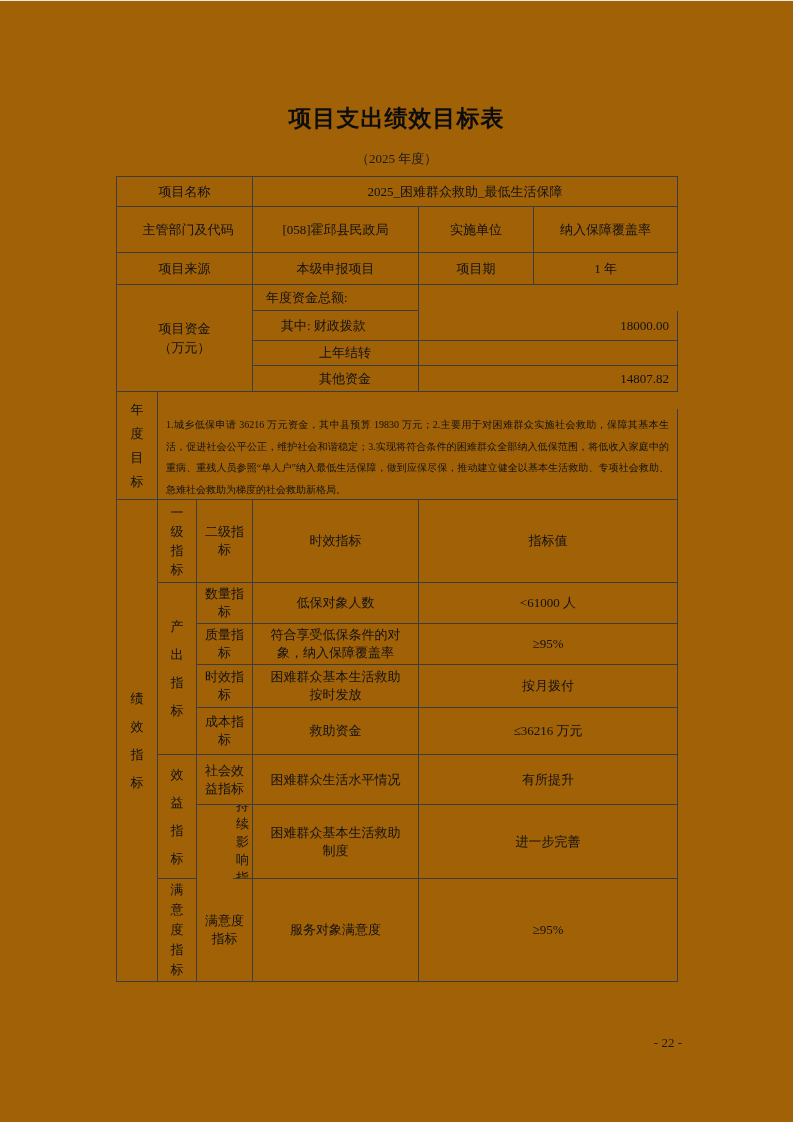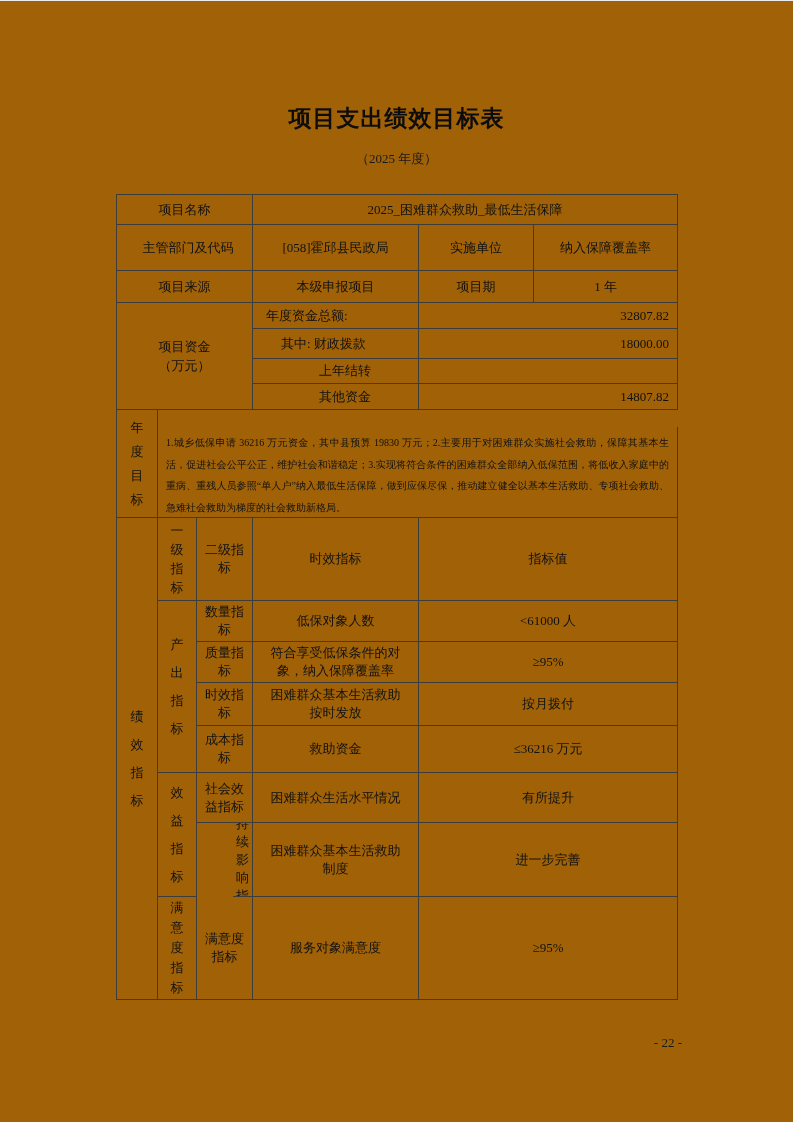--- a/index.html
+++ b/index.html
@@ -17,21 +17,21 @@
     position: absolute; top: 102px; left: 0; width: 100%;
     text-align: center; font-size: 23px; font-weight: bold;
     letter-spacing: 1px; color: #0d0d0d;
   }
   .doc-subtitle {
     position: absolute; top: 149px; left: 0; width: 100%;
     text-align: center; font-size: 13px; color: #1a1a1a;
   }
 
   .perf-table {
-    position: absolute; top: 193px; left: 116px;
+    position: absolute; top: 175px; left: 116px;
     display: grid;
     grid-template-columns: 41px 39px 16px 40px 166px 115px 144px;
     grid-template-rows: 30px 46px 32px 26px 30px 25px 26px 108px 83px 41px 41px 43px 47px 50px 74px 103px;
     border-top: 1px solid #3d3d3d;
     border-left: 1px solid #3d3d3d;
     width: 562px;
   }
   .cell {
     border-right: 1px solid #3d3d3d;
     border-bottom: 1px solid #3d3d3d;
@@ -93,21 +93,20 @@
     <div class="cell" style="grid-column:6/7;grid-row:3/4;">项目期</div>
     <div class="cell" style="grid-column:7/8;grid-row:3/4;">1 年</div>
 
     <div class="cell two-line" style="grid-column:1/5;grid-row:4/8;">
       <div>
         <span>项目资金</span>
         <span>（万元）</span>
       </div>
     </div>
     <div class="cell left ind1" style="grid-column:5/6;grid-row:4/5;">年度资金总额:</div>
-    <div class="cell right" style="grid-column:6/8;grid-row:4/5;">32807.82</div>
     <div class="cell left ind2" style="grid-column:5/6;grid-row:5/6;">其中: 财政拨款</div>
     <div class="cell right" style="grid-column:6/8;grid-row:5/6;">18000.00</div>
     <div class="cell left ind3" style="grid-column:5/6;grid-row:6/7;">上年结转</div>
     <div class="cell right" style="grid-column:6/8;grid-row:6/7;"></div>
     <div class="cell left ind3" style="grid-column:5/6;grid-row:7/8;">其他资金</div>
     <div class="cell right" style="grid-column:6/8;grid-row:7/8;">14807.82</div>
 
     <div class="cell" style="grid-column:1/2;grid-row:8/9;">
       <span class="vtext lh24">年度目标</span>
     </div>

